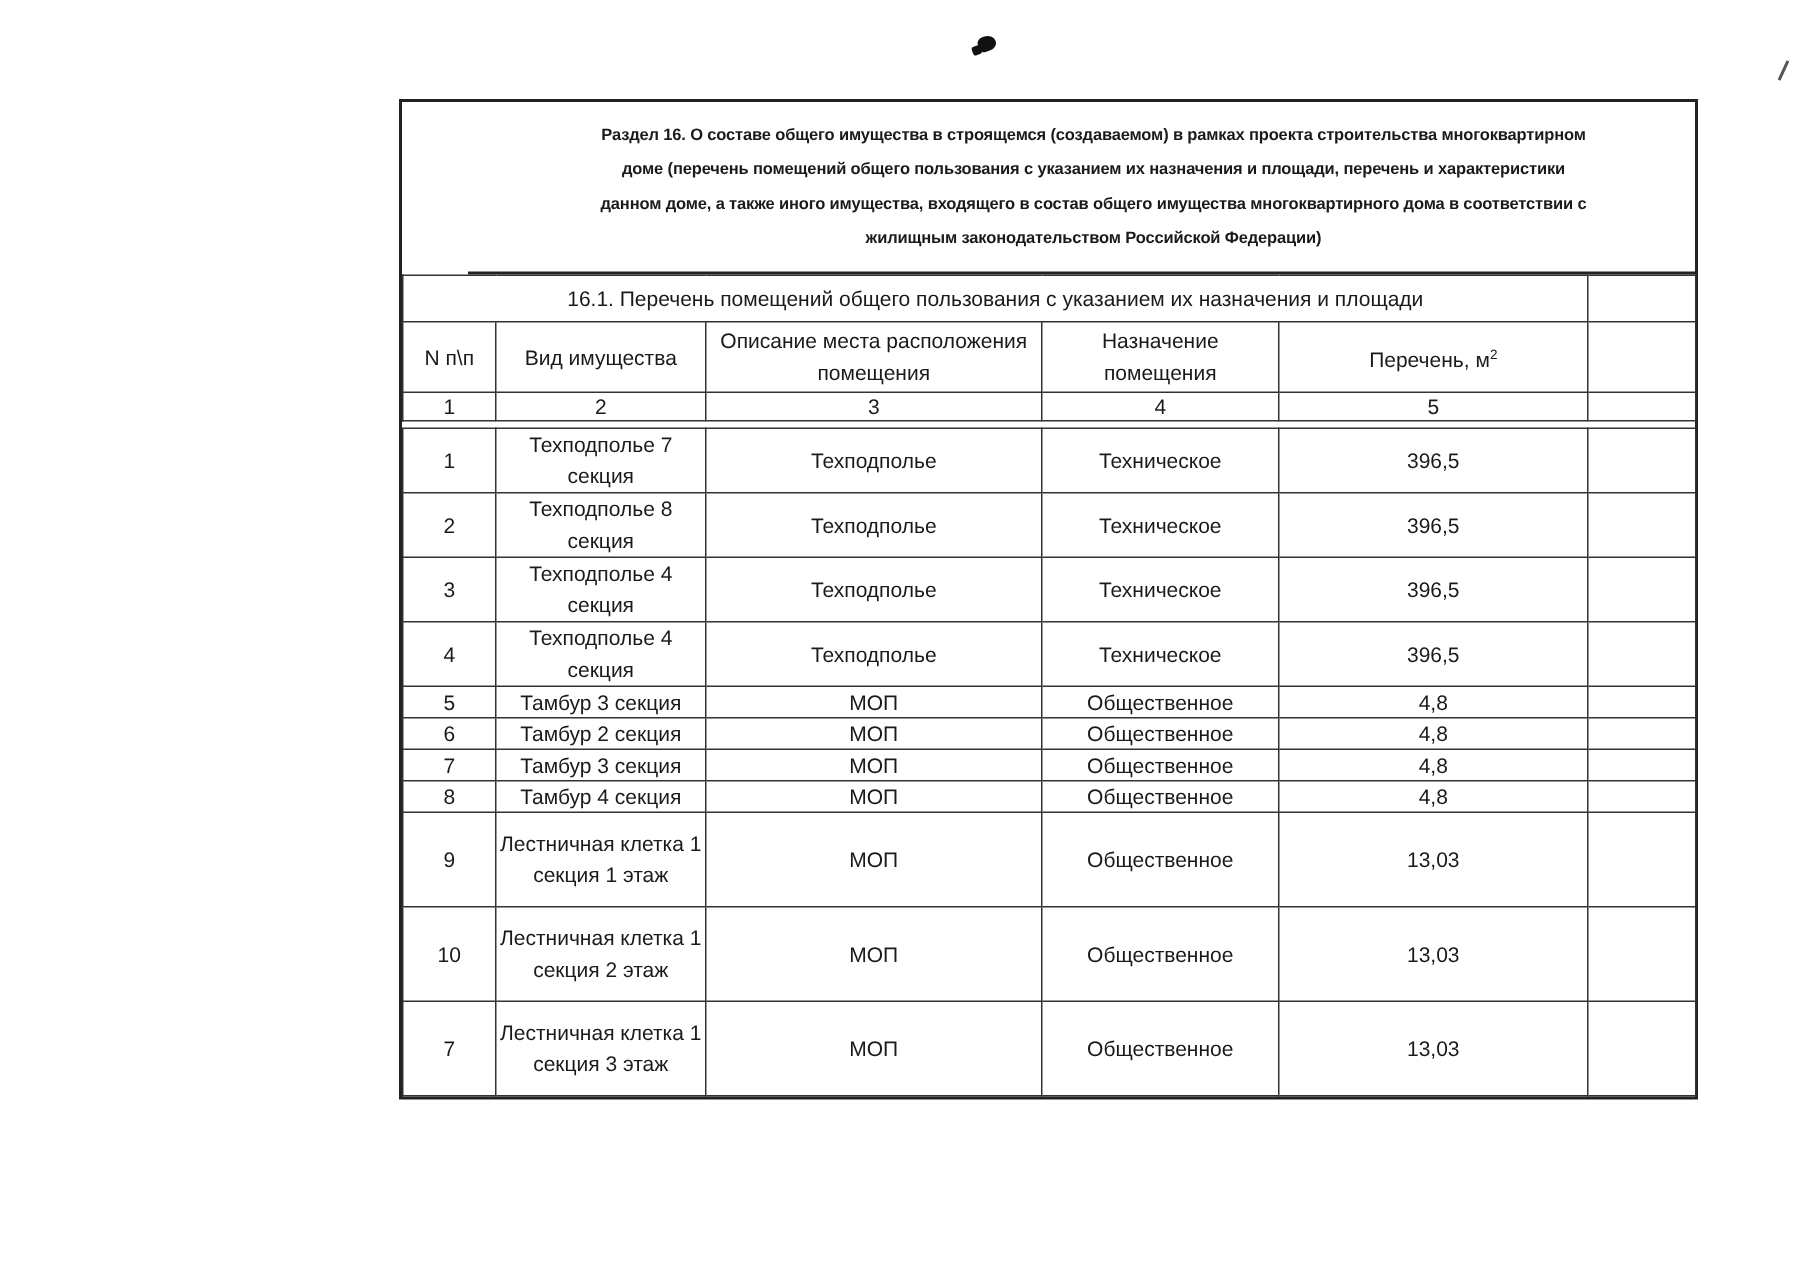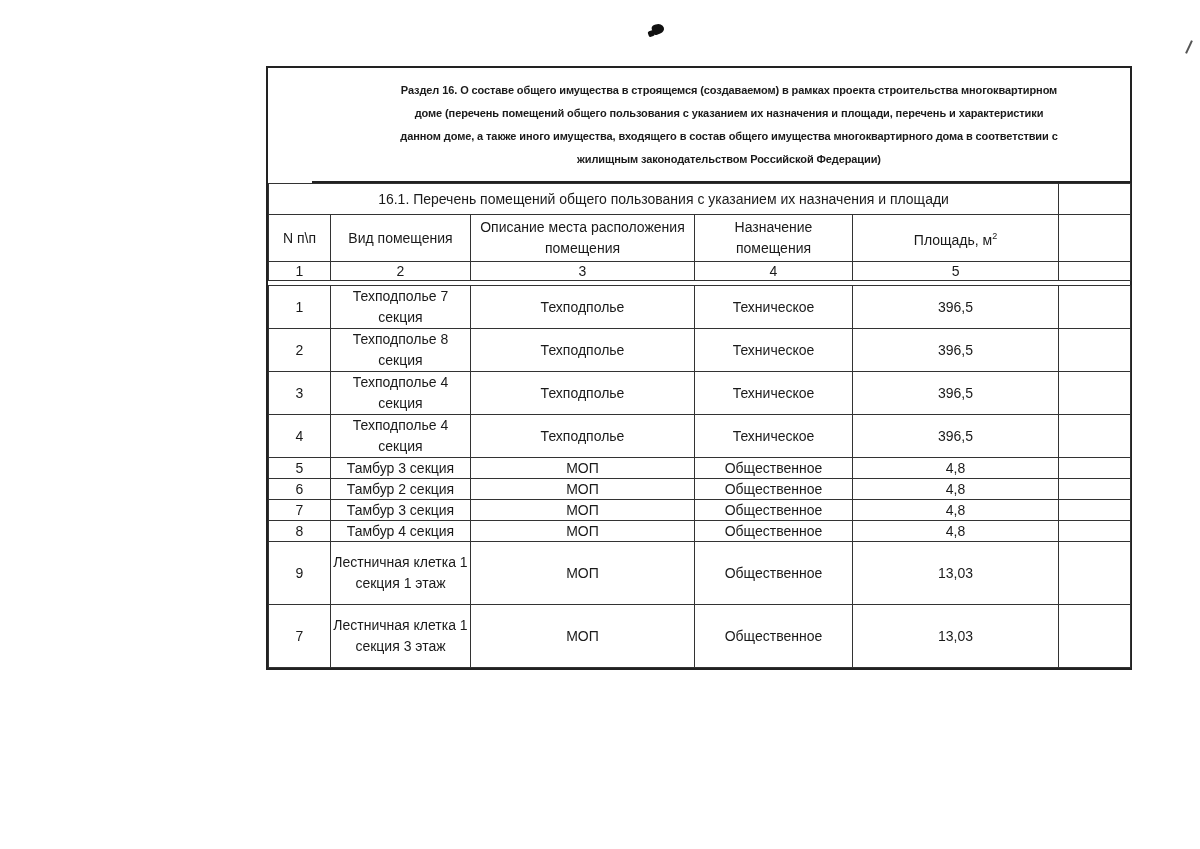--- a/index.html
+++ b/index.html
@@ -66,24 +66,24 @@
         <col style="width:206px">
         <col style="width:72px">
     </colgroup>
     <tbody>
         <tr class="sub">
       <td colspan="5">16.1. Перечень помещений общего пользования с указанием их назначения и площади</td>
       <td></td>
     </tr>
     <tr class="hdr">
       <td>N п\п</td>
-      <td>Вид помещения</td>
+      <td>Вид имущества</td>
       <td>Описание места расположения помещения</td>
       <td>Назначение помещения</td>
-      <td><span>Площадь, м</span><sup>2</sup></td>
+      <td><span>Перечень, м</span><sup>2</sup></td>
       <td></td>
     </tr>
     <tr class="nums">
       <td>1</td>
       <td>2</td>
       <td>3</td>
       <td>4</td>
       <td>5</td>
       <td></td>
     </tr>
@@ -157,20 +157,28 @@
     </tr>
     <tr class="xtall">
       <td>9</td>
       <td>Лестничная клетка 1 секция 1 этаж</td>
       <td>МОП</td>
       <td>Общественное</td>
       <td>13,03</td>
       <td></td>
     </tr>
     <tr class="xtall">
+      <td>10</td>
+      <td>Лестничная клетка 1 секция 2 этаж</td>
+      <td>МОП</td>
+      <td>Общественное</td>
+      <td>13,03</td>
+      <td></td>
+    </tr>
+    <tr class="xtall">
       <td>7</td>
       <td>Лестничная клетка 1 секция 3 этаж</td>
       <td>МОП</td>
       <td>Общественное</td>
       <td>13,03</td>
       <td></td>
     </tr>
   </tbody>
     </table>
 </div>

